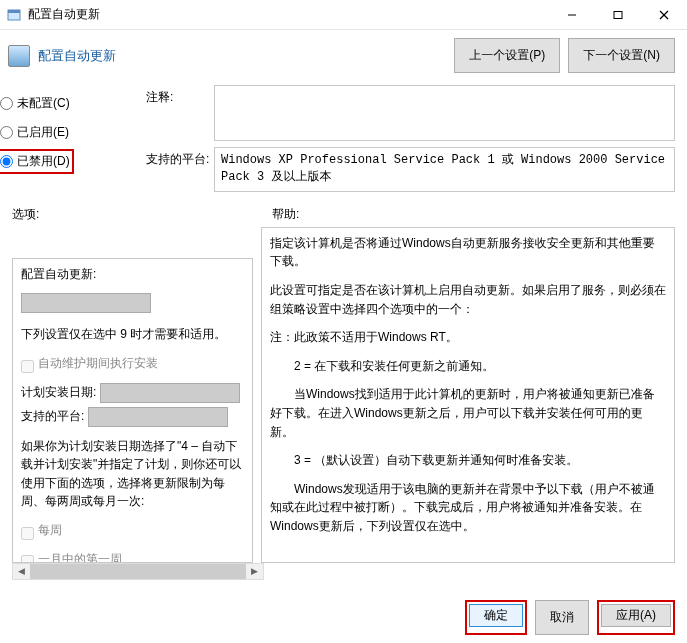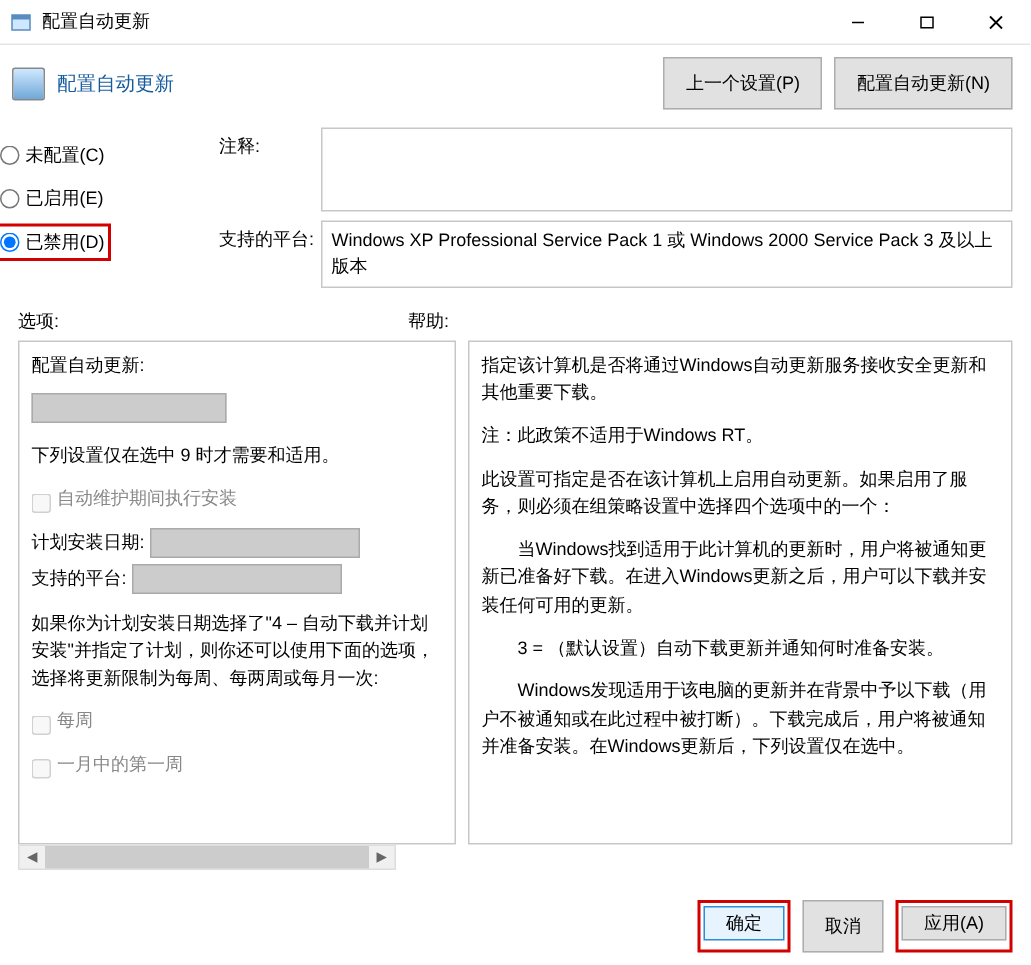--- a/index.html
+++ b/index.html
@@ -79,21 +79,21 @@
   .info-col { flex: 1; }
   .info-row { display: flex; margin-bottom: 6px; margin-left: 48px; }
   .info-label { width: 68px; padding-top: 4px; }
   .info-field {
     flex: 1;
     border: 1px solid #c7c7c7;
     min-height: 56px;
     padding: 4px 6px;
     background: #fff;
   }
-  .supported { min-height: 38px; line-height: 1.45; }
+  .supported { min-height: 38px; line-height: 1.45; font-family: Liberation Mono, monospace; }
 
   .mid-labels {
     display: flex;
     padding: 8px 12px 4px 12px;
   }
   .mid-labels .left { width: 260px; }
   .mid-labels .right { flex: 1; }
 
   .panels {
     display: flex;
@@ -102,21 +102,21 @@
     height: 336px;
   }
   .panel {
     border: 1px solid #c7c7c7;
     padding: 6px 8px;
     overflow-y: scroll;
     overflow-x: auto;
     font-size: 12px;
     line-height: 1.55;
   }
-  .panel.left { width: 292px; }
+  .panel.left { width: 241px; margin-top: 31px; }
   .panel.right { flex: 1; }
   .panel p { margin: 0 0 10px 0; }
   .gray-select {
     display: inline-block;
     width: 130px;
     height: 20px;
     background: #ccc;
     vertical-align: middle;
     border: 1px solid #aaa;
   }
@@ -181,21 +181,21 @@
         </svg>
       </div>
   </div>
 </div>
 
 <div class="header2">
   <span class="icon"></span>
   <span class="htitle">配置自动更新</span>
   <div class="navbtns">
     <button class="btn">上一个设置(P)</button>
-    <button class="btn">配置自动更新(N)</button>
+    <button class="btn">下一个设置(N)</button>
   </div>
 </div>
 
 <div class="top-section">
   <div class="radio-col">
     <label>
       <input type="radio" name="st" style="">
       <span>未配置(C)</span>
     </label>
     <label>
@@ -243,22 +243,23 @@
       <span>每周</span>
     </div>
     <div class="chk-row">
       <input type="checkbox" disabled="" style="">
       <span>一月中的第一周</span>
     </div>
   </div>
 
   <div class="panel right">
     <p>指定该计算机是否将通过Windows自动更新服务接收安全更新和其他重要下载。</p>
+    <p>此设置可指定是否在该计算机上启用自动更新。如果启用了服务，则必须在组策略设置中选择四个选项中的一个：</p>
     <p>注：此政策不适用于Windows RT。</p>
-    <p>此设置可指定是否在该计算机上启用自动更新。如果启用了服务，则必须在组策略设置中选择四个选项中的一个：</p>
+    <p class="indent">2 = 在下载和安装任何更新之前通知。</p>
     <p class="indent">当Windows找到适用于此计算机的更新时，用户将被通知更新已准备好下载。在进入Windows更新之后，用户可以下载并安装任何可用的更新。</p>
     <p class="indent">3 = （默认设置）自动下载更新并通知何时准备安装。</p>
     <p class="indent">Windows发现适用于该电脑的更新并在背景中予以下载（用户不被通知或在此过程中被打断）。下载完成后，用户将被通知并准备安装。在Windows更新后，下列设置仅在选中。</p>
   </div>
 </div>
 
 <div class="h-scroll">
   <span class="arrow">◀</span>
   <span class="thumb"></span>
   <span class="arrow">▶</span>

